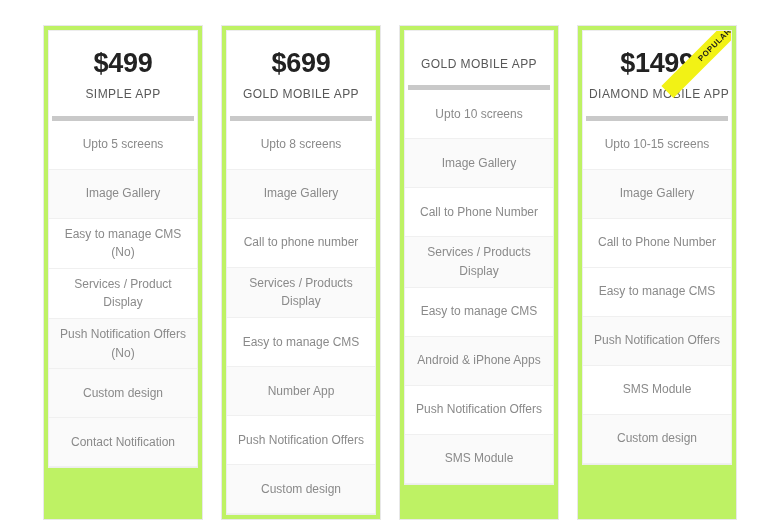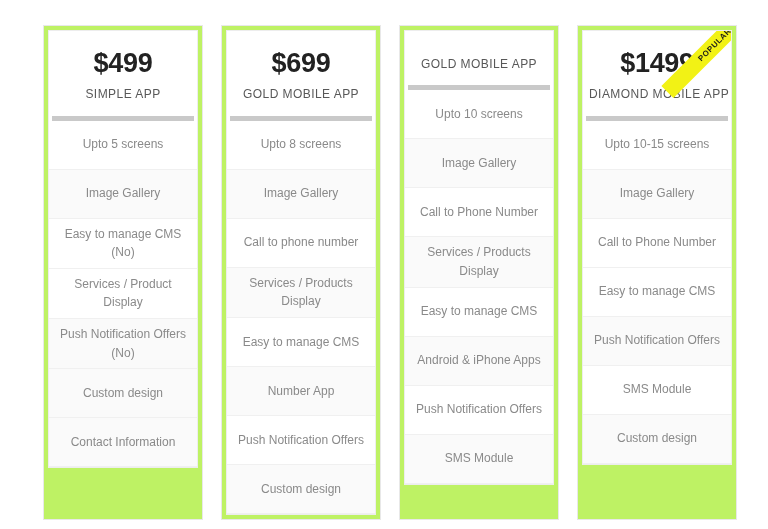--- a/index.html
+++ b/index.html
@@ -131,21 +131,21 @@
             <div class="plan-name">SIMPLE APP</div>
           </div>
           <div class="divider"></div>
           <ul class="features">
             <li class="feature">Upto 5 screens</li>
             <li class="feature alt">Image Gallery</li>
             <li class="feature">Easy to manage CMS (No)</li>
             <li class="feature">Services / Product Display</li>
             <li class="feature alt">Push Notification Offers (No)</li>
             <li class="feature alt">Custom design</li>
-            <li class="feature alt">Contact Information</li>
+            <li class="feature alt">Contact Notification</li>
           </ul>
         </div>
       </div>
       <div class="card">
         <div class="card-inner">
           <div class="card-header">
             <div class="price">$699</div>
             <div class="plan-name">GOLD MOBILE APP</div>
           </div>
           <div class="divider"></div>

